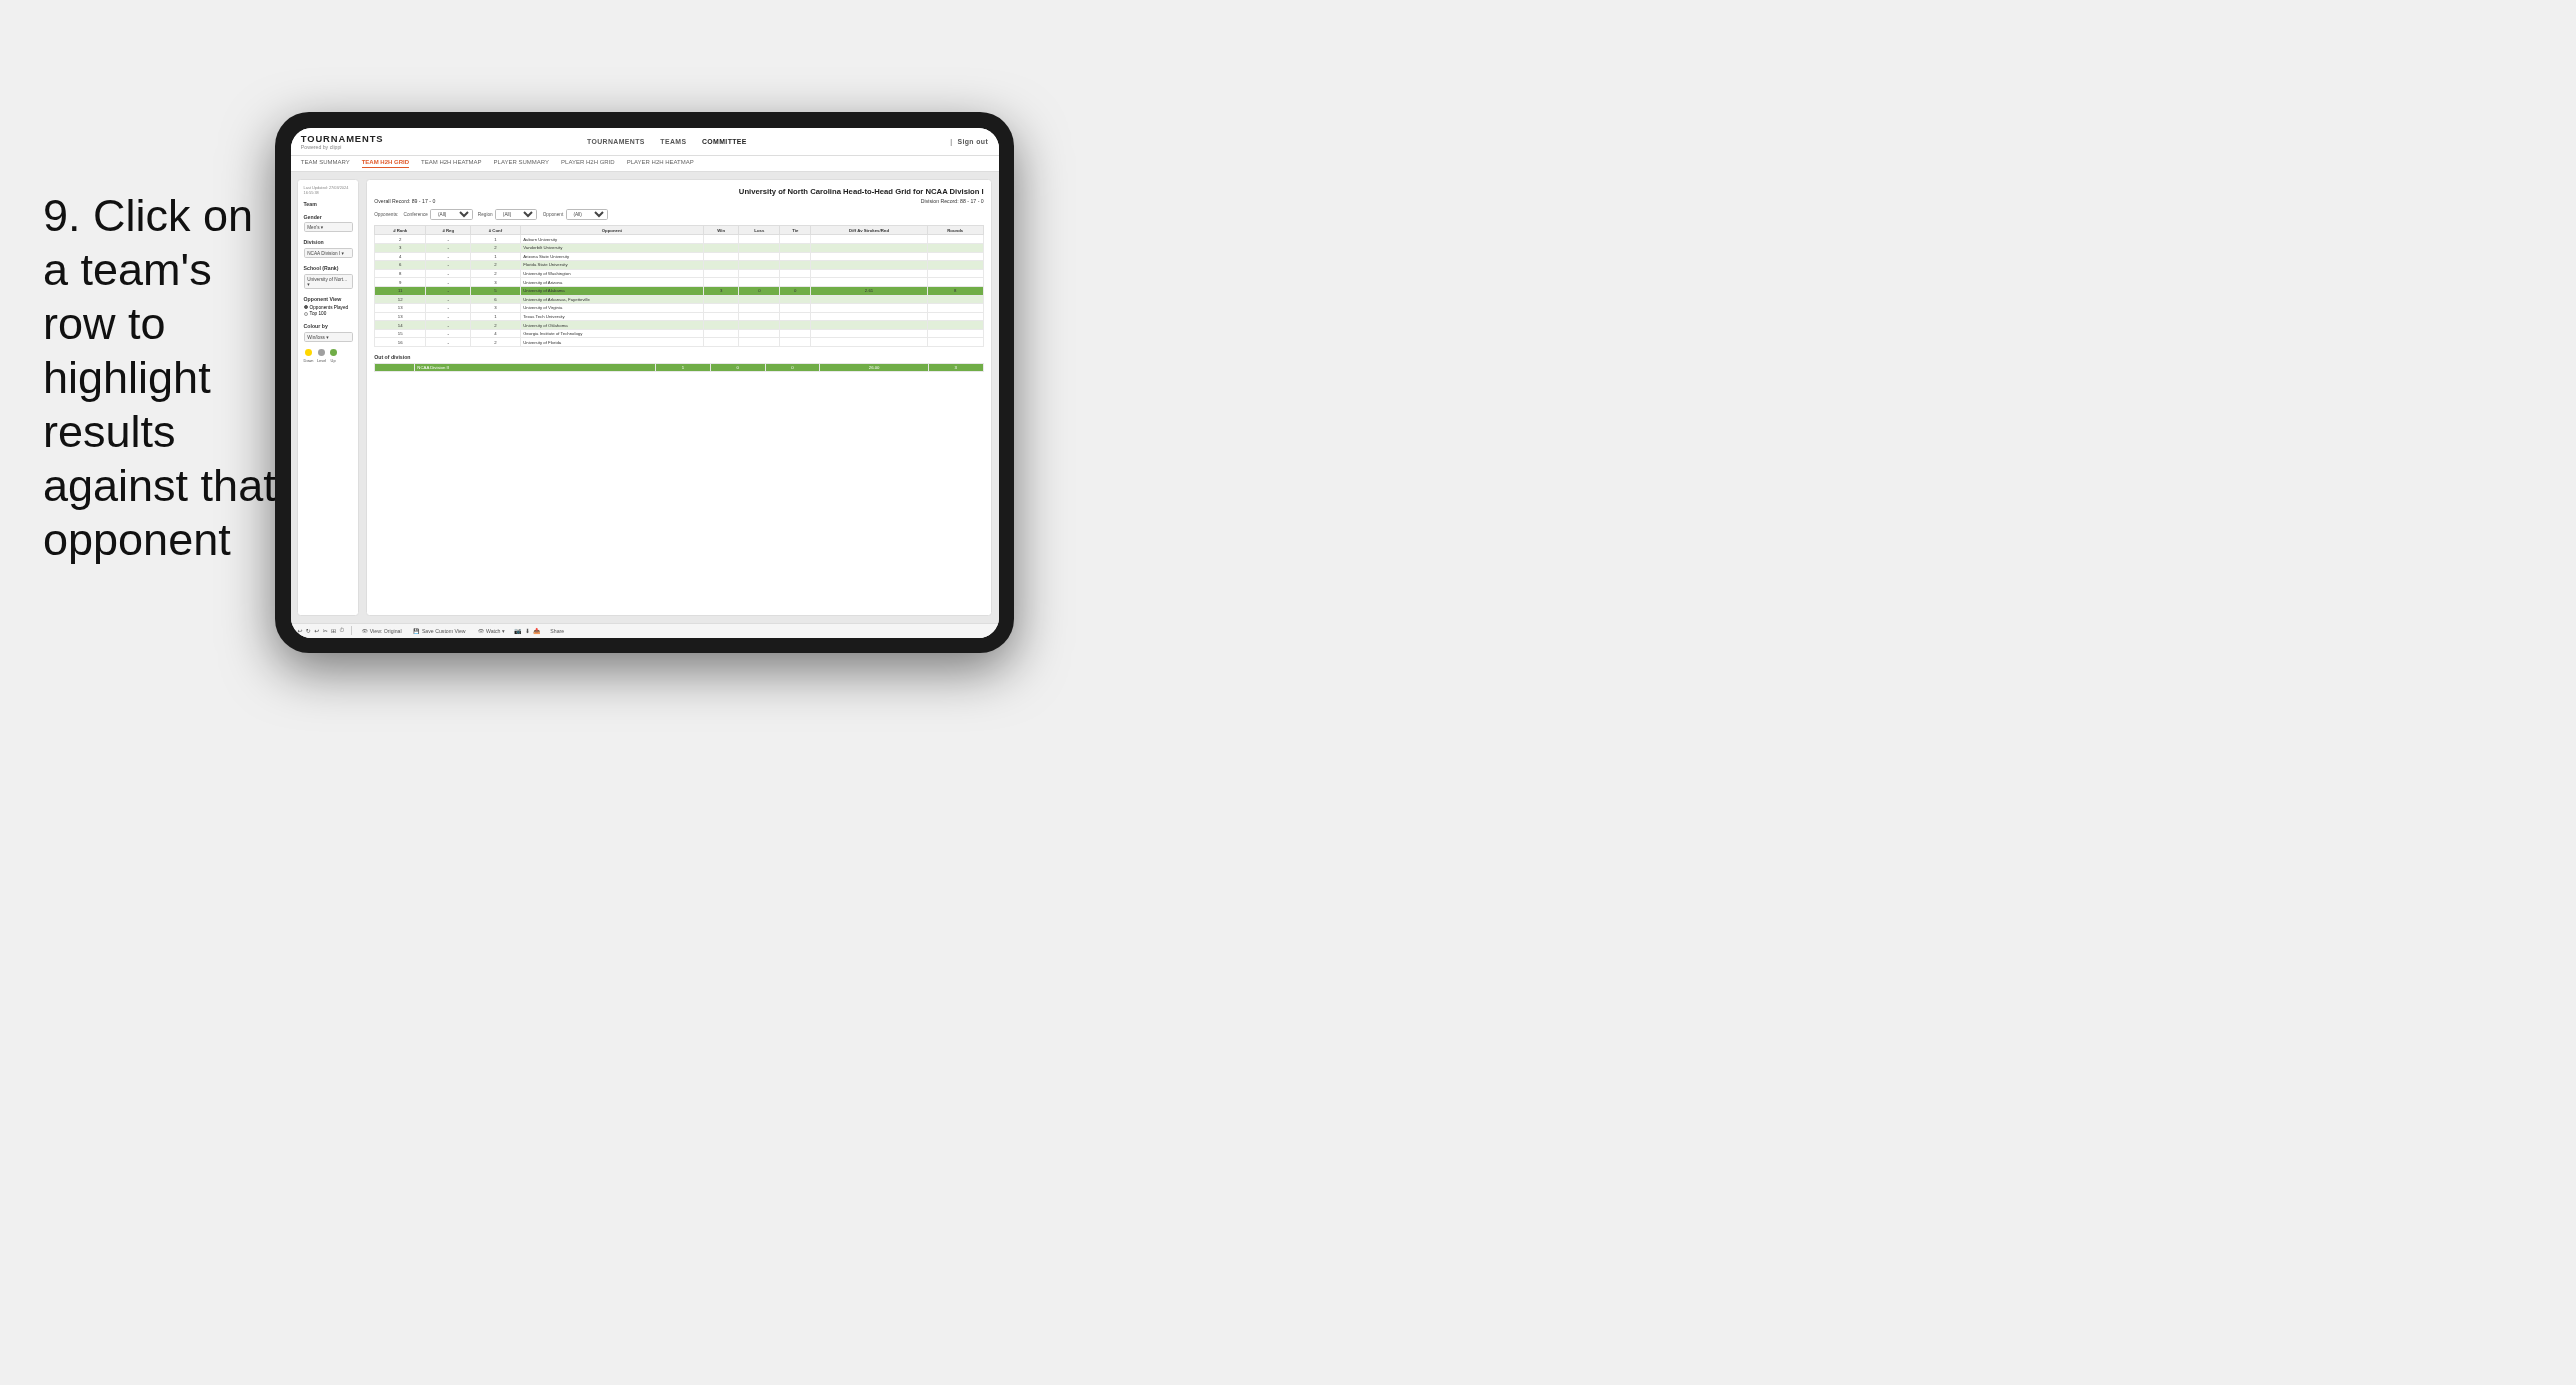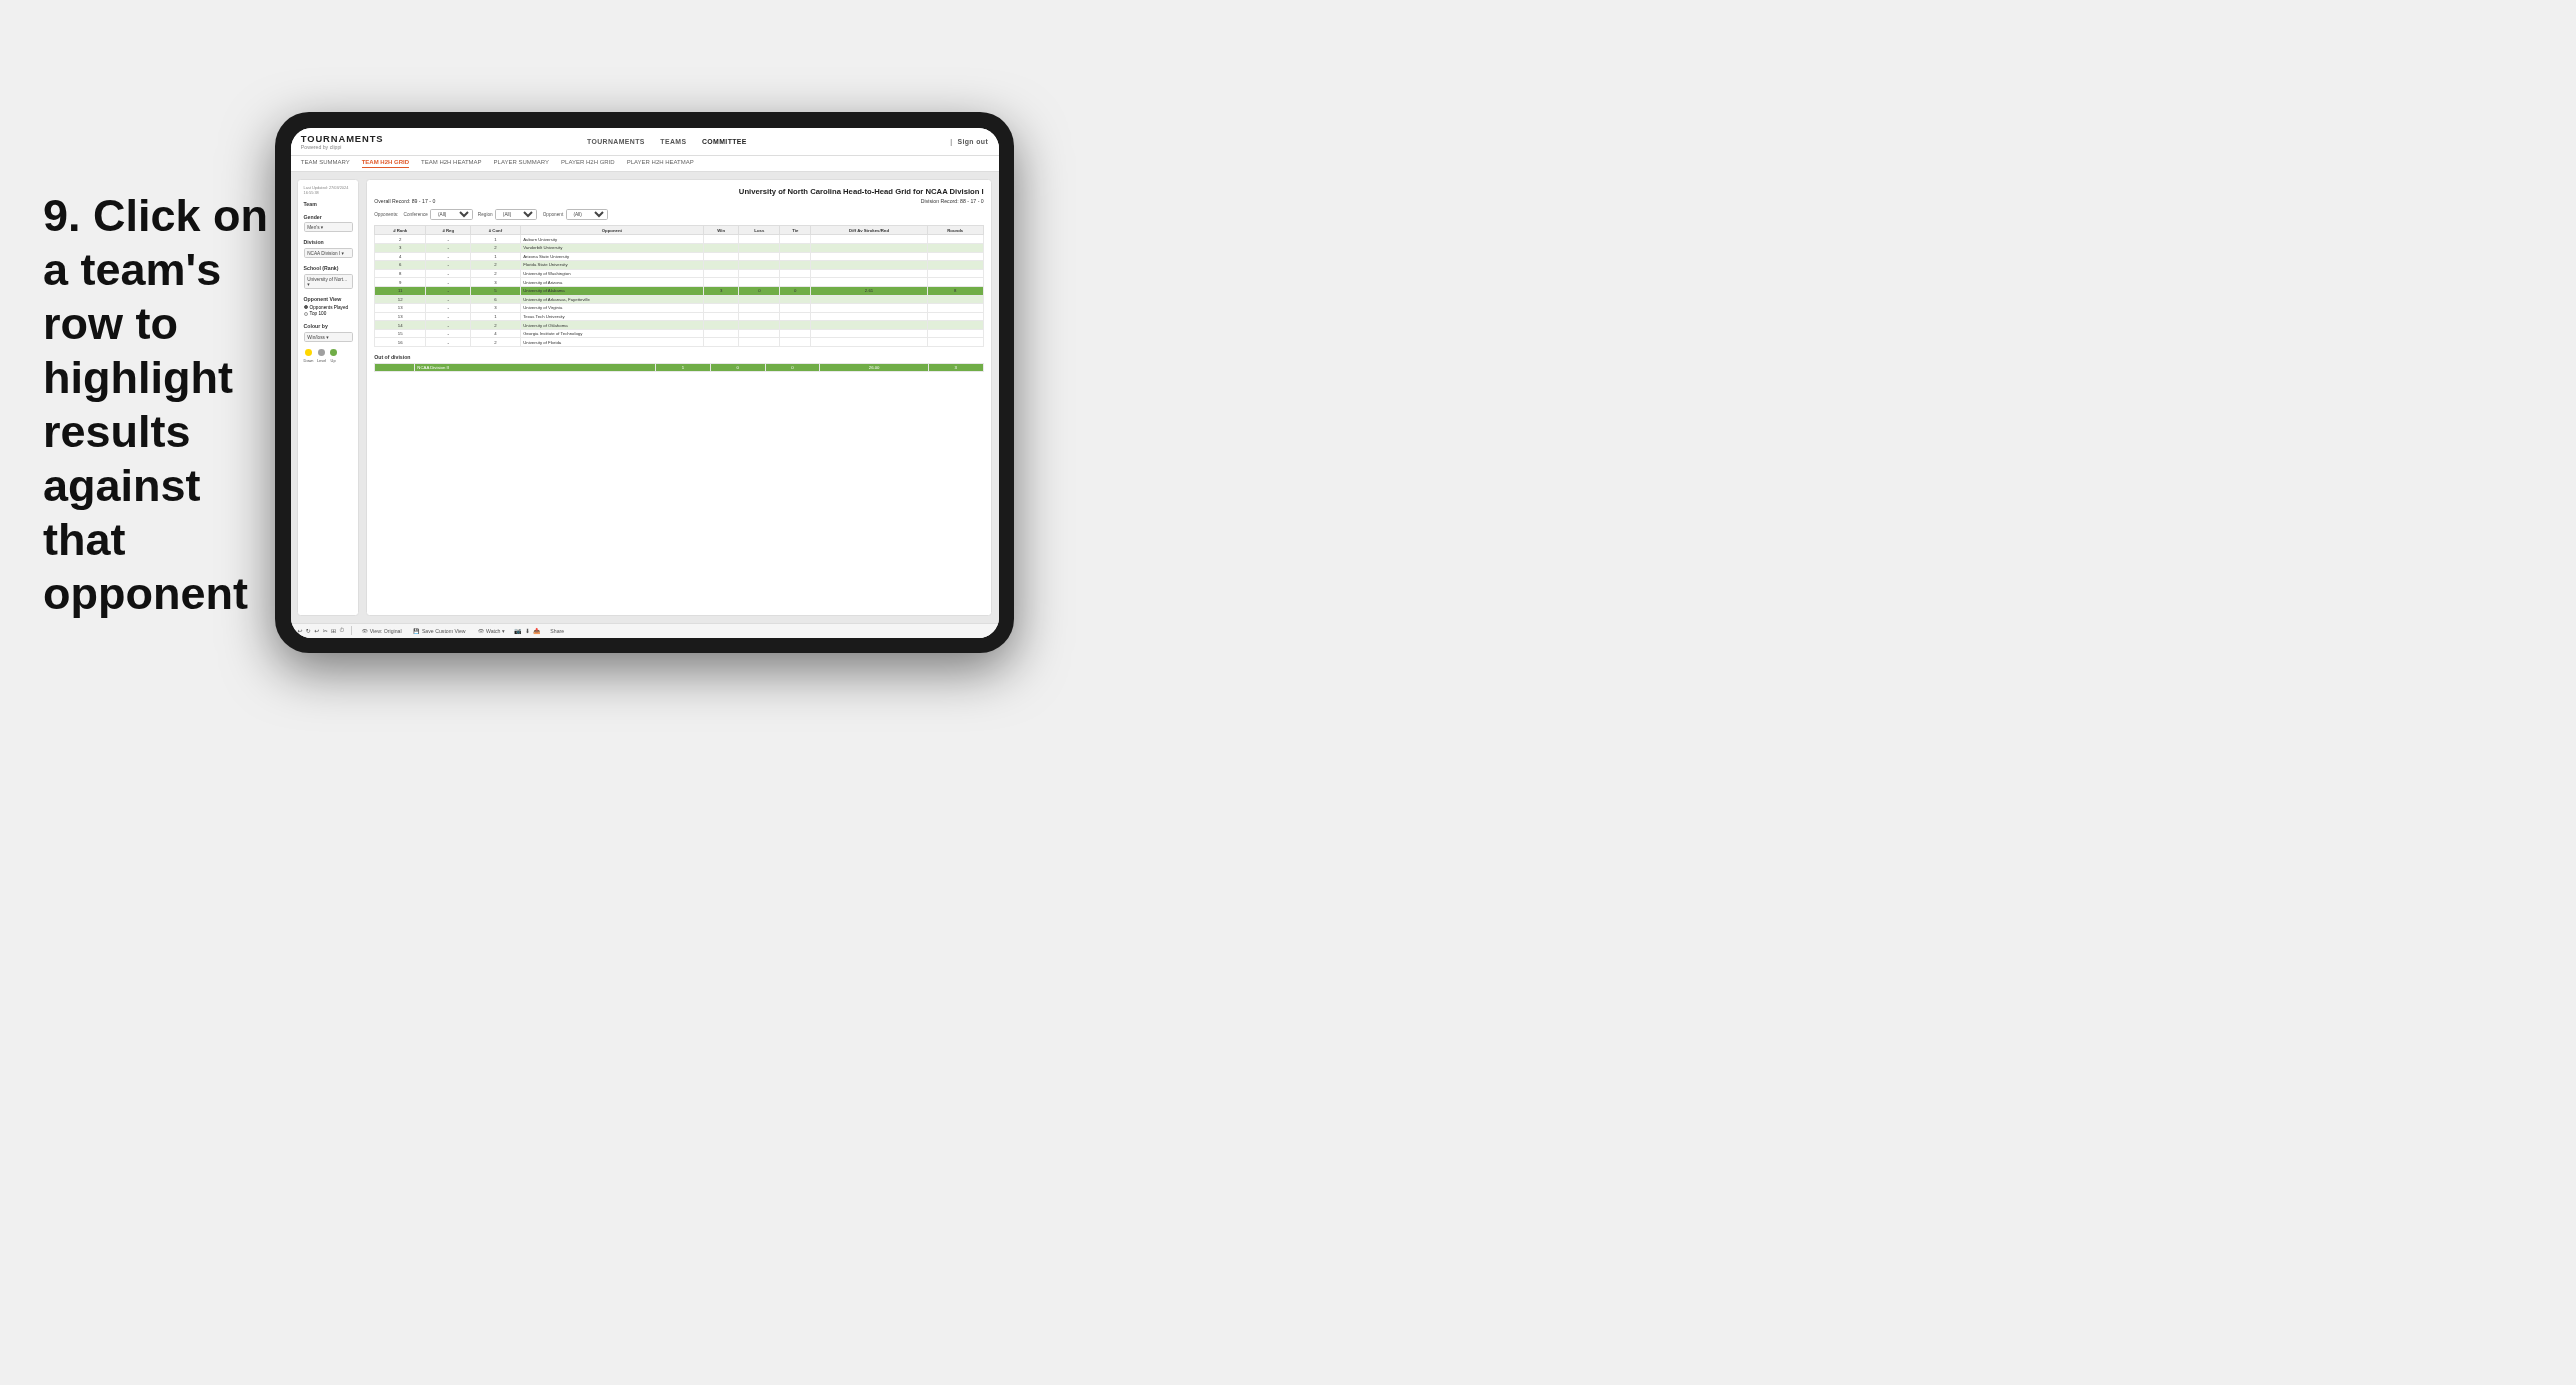--- a/index.html
+++ b/index.html
@@ -13,21 +13,21 @@
       justify-content: center;
       position: relative;
     }
 
     .instruction-text {
       position: absolute;
       left: 43px;
       top: 189px;
       width: 241px;
       font-size: 45px;
-      font-weight: 700;
+      font-weight: 400;
       line-height: 1.2;
       color: #111;
     }
 
     .tablet-frame {
       position: absolute;
       left: 275px;
       top: 112px;
       width: 739px;
       height: 541px;

